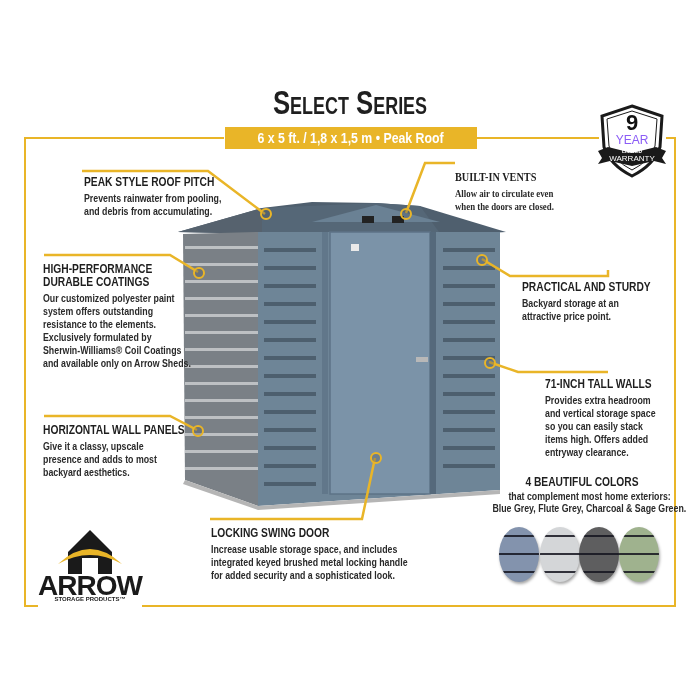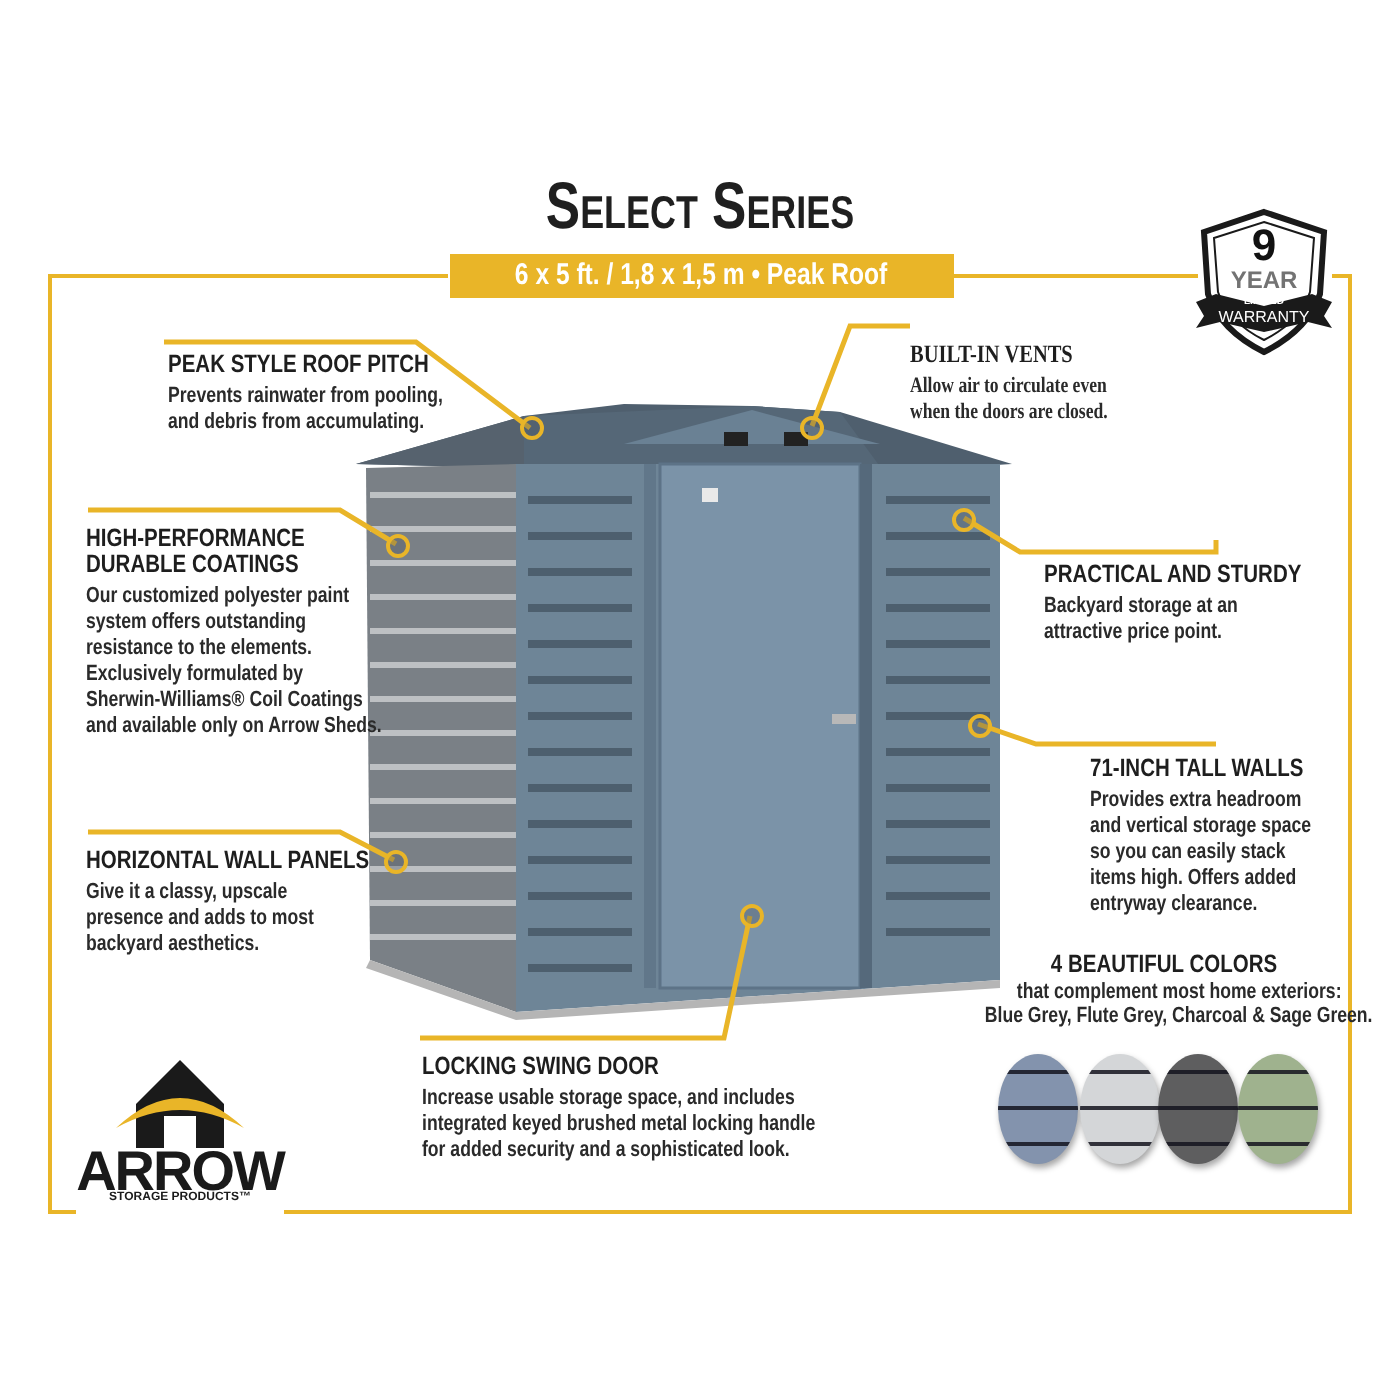--- a/index.html
+++ b/index.html
@@ -35,21 +35,21 @@
   <span>6 x 5 ft. / 1,8 x 1,5 m  •  Peak Roof</span>
 </div>
 
 <div class="abs" style="left:594px; top:103px; width:76px; height:76px;">
   <svg width="76" height="76" viewBox="0 0 76 76">
     <path d="M38 3 L68 13 L66 44 Q60 62 38 73 Q16 62 10 44 L8 13 Z" fill="#fff" stroke="#1a1a1a" stroke-width="3"></path>
     <path d="M38 8 L63 16 L61 43 Q56 58 38 67 Q20 58 15 43 L13 16 Z" fill="none" stroke="#1a1a1a" stroke-width="1"></path>
     <path d="M4 48 L14 44 L38 50 L62 44 L72 48 L68 55 L72 61 L60 58 L38 63 L16 58 L4 61 L8 55 Z" fill="#1a1a1a"></path>
   </svg>
   <div class="abs" style="left:0; width:76px; top:7px; text-align:center; font-weight:bold; font-size:22px; color:#111;">9</div>
-  <div class="abs" style="left:0; width:76px; top:30px; text-align:center; font-weight:bold; font-size:12px; color:#737373;">YEAR</div>
+  <div class="abs" style="left:0; width:76px; top:30px; text-align:center; font-weight:normal; font-size:12px; color:#8b5cf6;">YEAR</div>
   <div class="abs" style="left:0; width:76px; top:45px; text-align:center; font-weight:bold; font-size:5px; color:#fff;">LIMITED</div>
   <div class="abs" style="left:0; width:76px; top:51px; text-align:center; font-weight:normal; font-size:8px; color:#fff;">WARRANTY</div>
 </div>
 
 <div class="abs" style="left:0; top:0; width:700px; height:700px;">
   <svg width="700" height="700" viewBox="0 0 700 700">
 
     <polygon points="178,232 262,208 312,202 376,203 420,206 506,232 442,236 262,234" fill="#4f5f6e"></polygon>
     <polygon points="178,232 262,208 262,234" fill="#56626e"></polygon>
     <polygon points="262,208 376,203 420,206 442,236 262,234" fill="#556777"></polygon>

